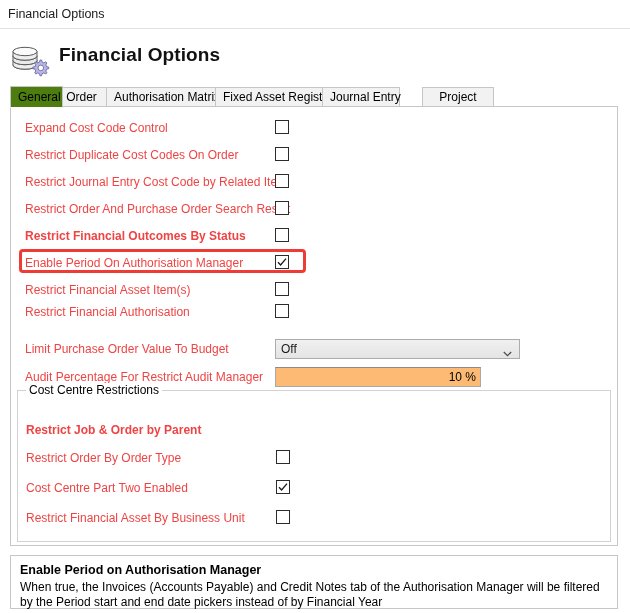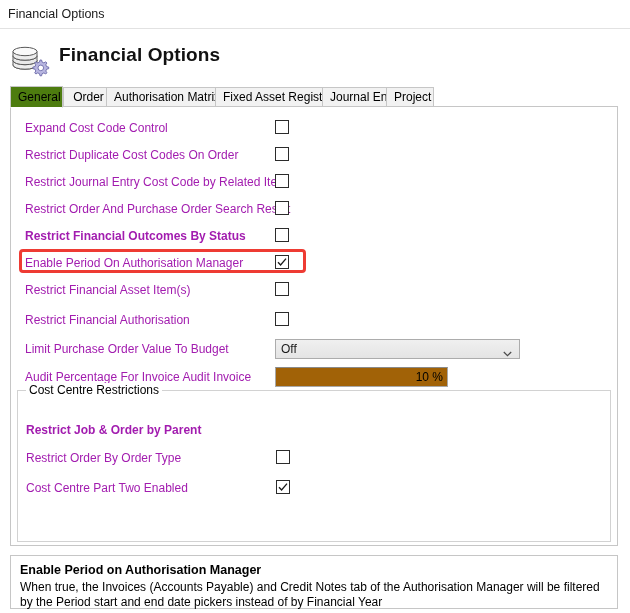--- a/index.html
+++ b/index.html
@@ -103,21 +103,21 @@
     position: absolute;
     left: 0;
     width: 100%;
     height: 20px;
   }
   .row-label {
     position: absolute;
     left: 14px;
     top: 2px;
     font-size: 12px;
-    color: #a21caf;
+    color: #ef4444;
     white-space: nowrap;
   }
 
   
   .cb {
     position: absolute;
     left: 264px;
     top: 1px;
     width: 14px;
     height: 14px;
@@ -150,26 +150,26 @@
     position: absolute;
     right: 7px; top: 6px;
     width: 9px; height: 6px;
   }
 
   
   .textinput {
     position: absolute;
     left: 264px;
     top: -1px;
-    width: 173px;
+    width: 206px;
     height: 20px;
     box-sizing: border-box;
     border: 1px solid #a8a8a8;
     border-top-color: #8a8a8a;
-    background: #a16207;
+    background: #fdba74;
   }
   .textinput-value {
     position: absolute;
     right: 4px; top: 2px;
     font-size: 12px;
     color: #000;
     white-space: nowrap;
   }
 
   
@@ -252,33 +252,33 @@
       </g>
     </svg>
   </div>
   <div class="header-title">Financial Options</div>
 </div>
 
 <div class="tabstrip">
   <div class="tab selected" style="left:0px;width:53px;">
     <span>General</span>
   </div>
-  <div class="tab" style="left:53px;width:52px;padding-left:6px;">
+  <div class="tab" style="left:46px;width:52px;padding-left:6px;">
     <span>Order</span>
   </div>
   <div class="tab" style="left:96px;width:110px;">
     <span>Authorisation Matrix</span>
   </div>
   <div class="tab" style="left:205px;width:108px;">
     <span>Fixed Asset Register</span>
   </div>
   <div class="tab" style="left:312px;width:78px;text-align:center;">
     <span>Journal Entry</span>
   </div>
-  <div class="tab" style="left:376px;width:48px;">
+  <div class="tab" style="left:412px;width:72px;">
     <span>Project</span>
   </div>
 </div>
 
 <div class="panel">
 
   <div class="row" style="top:12px;">
     <span class="row-label">Expand Cost Code Control</span>
     <span class="cb"></span>
   </div>
@@ -310,39 +310,39 @@
         <path d="M2 6.2 L4.6 9 L10 2.6" fill="none" stroke="#1a1a1a" stroke-width="1.3"></path>
       </svg>
     </span>
   </div>
 
   <div class="row" style="top:174px;">
     <span class="row-label">Restrict Financial Asset Item(s)</span>
     <span class="cb"></span>
   </div>
 
-  <div class="row" style="top:204px;text-align:right;">
+  <div class="row" style="top:196px;text-align:right;">
     <span class="row-label">Restrict Financial Authorisation</span>
     <span class="cb"></span>
   </div>
 
   <div class="row" style="top:233px;">
     <span class="row-label">Limit Purchase Order Value To Budget</span>
     <span class="combo">
       <span class="combo-text">Off</span>
       <span class="combo-arrow">
         <svg width="9" height="6" viewBox="0 0 9 6">
           <path d="M0.8 1 L4.5 4.7 L8.2 1" fill="none" stroke="#4a4a4a" stroke-width="1.2"></path>
         </svg>
       </span>
     </span>
   </div>
 
   <div class="row" style="top:261px;">
-    <span class="row-label">Audit Percentage For Invoice Audit Invoice</span>
+    <span class="row-label">Audit Percentage For Restrict Audit Manager</span>
     <span class="textinput">
       <span class="textinput-value">10 %</span>
     </span>
   </div>
 
   <div class="groupbox" style="top:283px; height:152px;">
     <span class="groupbox-title">Cost Centre Restrictions</span>
 
     <div class="row" style="top:30px;">
       <span class="row-label" style="left:8px;font-weight:bold;">Restrict Job &amp; Order by Parent</span>
@@ -355,20 +355,24 @@
 
     <div class="row" style="top:88px;">
       <span class="row-label" style="left:8px;">Cost Centre Part Two Enabled</span>
       <span class="cb" style="left:258px;">
         <svg width="12" height="12" viewBox="0 0 12 12">
           <path d="M2 6.2 L4.6 9 L10 2.6" fill="none" stroke="#1a1a1a" stroke-width="1.3"></path>
         </svg>
       </span>
     </div>
 
+    <div class="row" style="top:118px;">
+      <span class="row-label" style="left:8px;">Restrict Financial Asset By Business Unit</span>
+      <span class="cb" style="left:258px;"></span>
+    </div>
   </div>
 
   <div class="highlight"></div>
 </div>
 
 <div class="helppanel">
   <div class="help-title">Enable Period on Authorisation Manager</div>
   <div class="help-body">When true, the Invoices (Accounts Payable) and Credit Notes tab of the Authorisation Manager will be filtered by the Period start and end date pickers instead of by Financial Year</div>
 </div>
 

